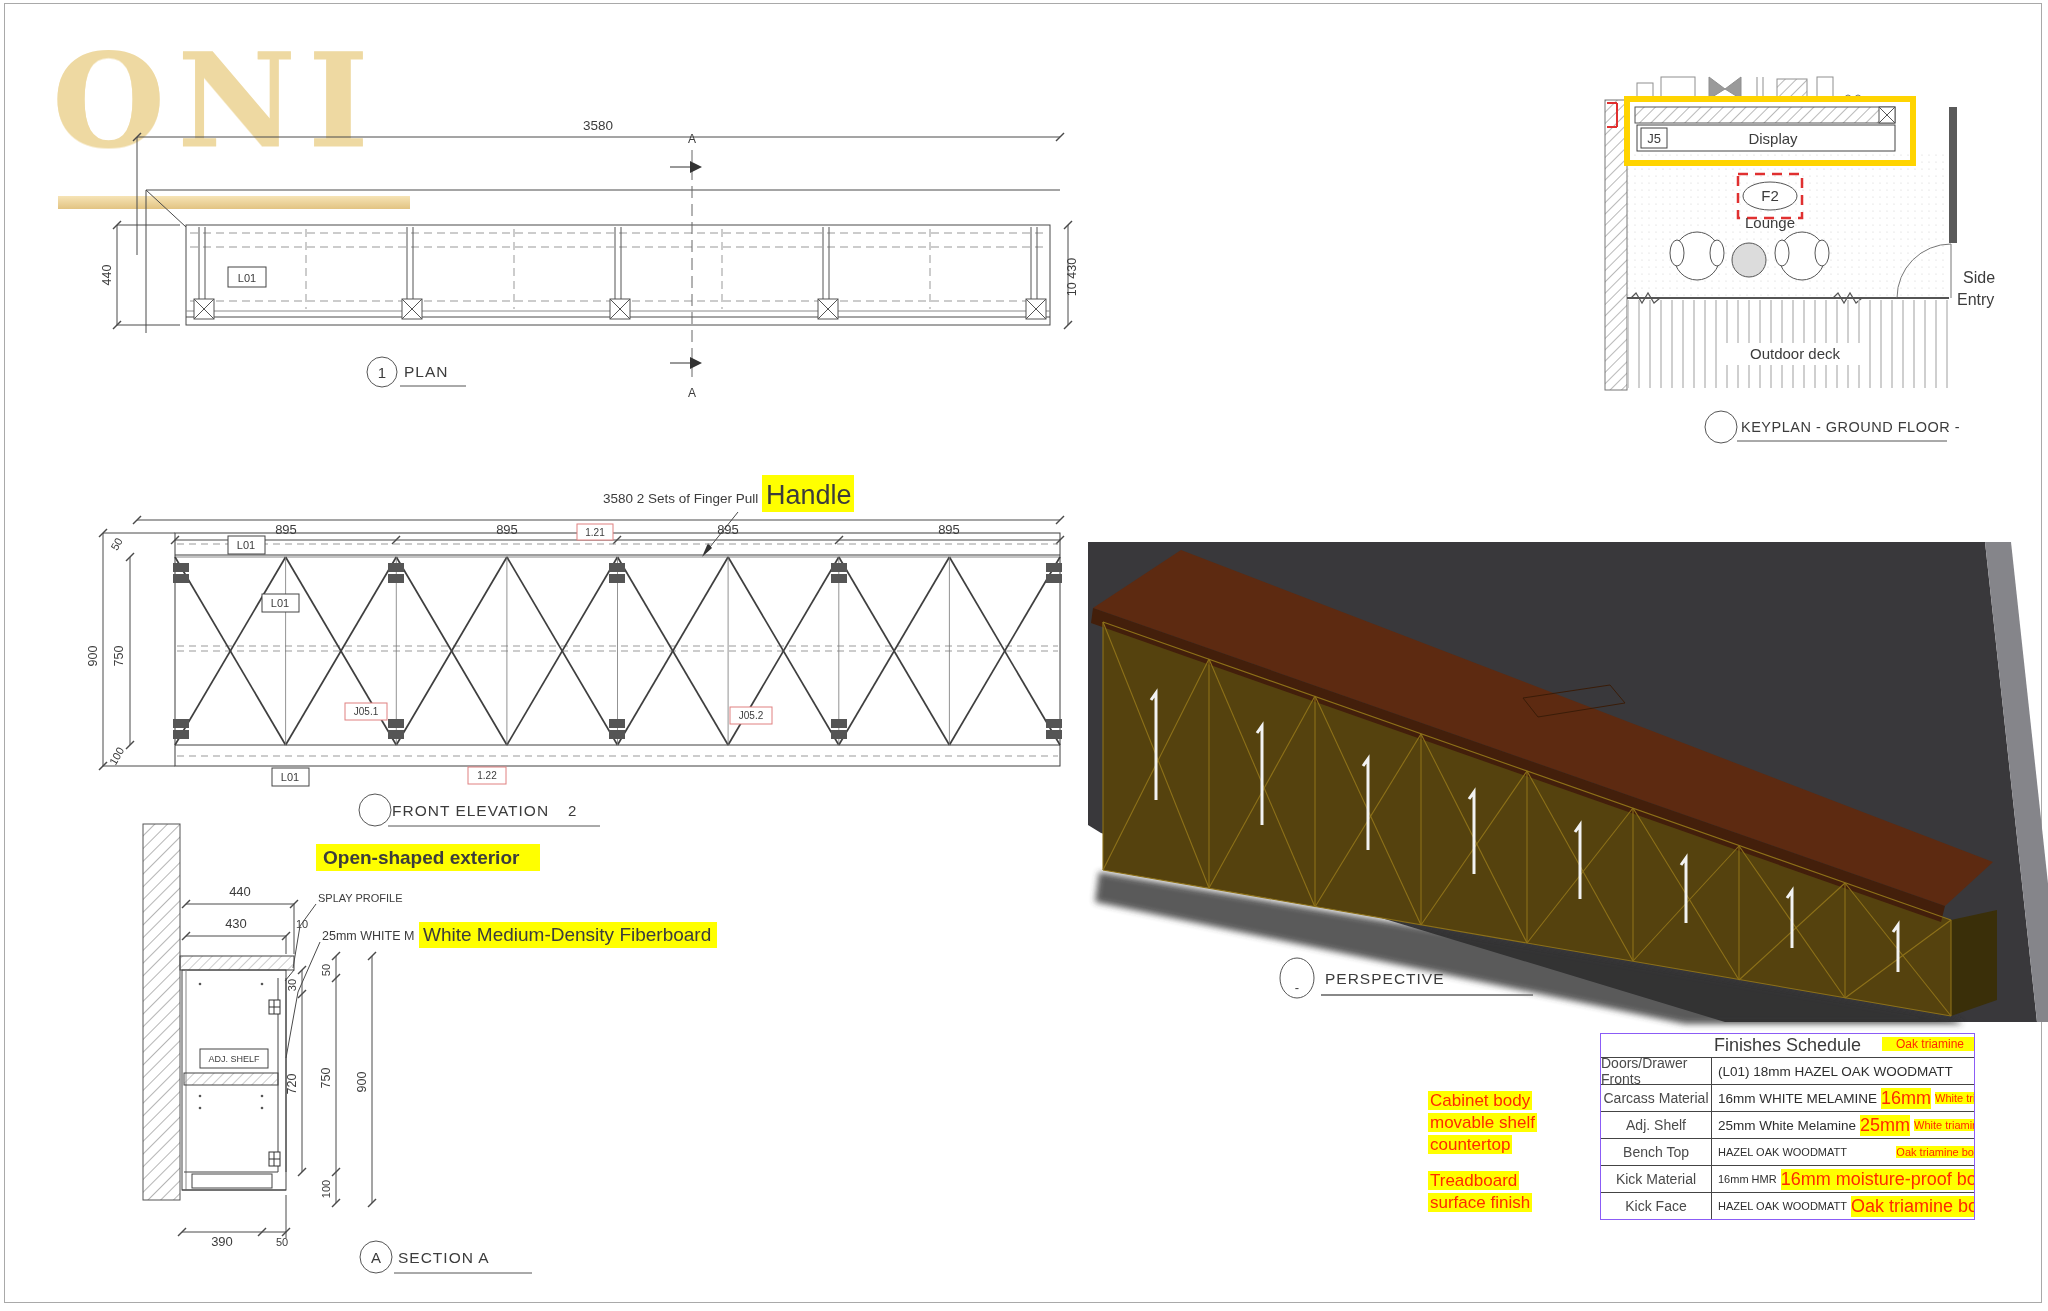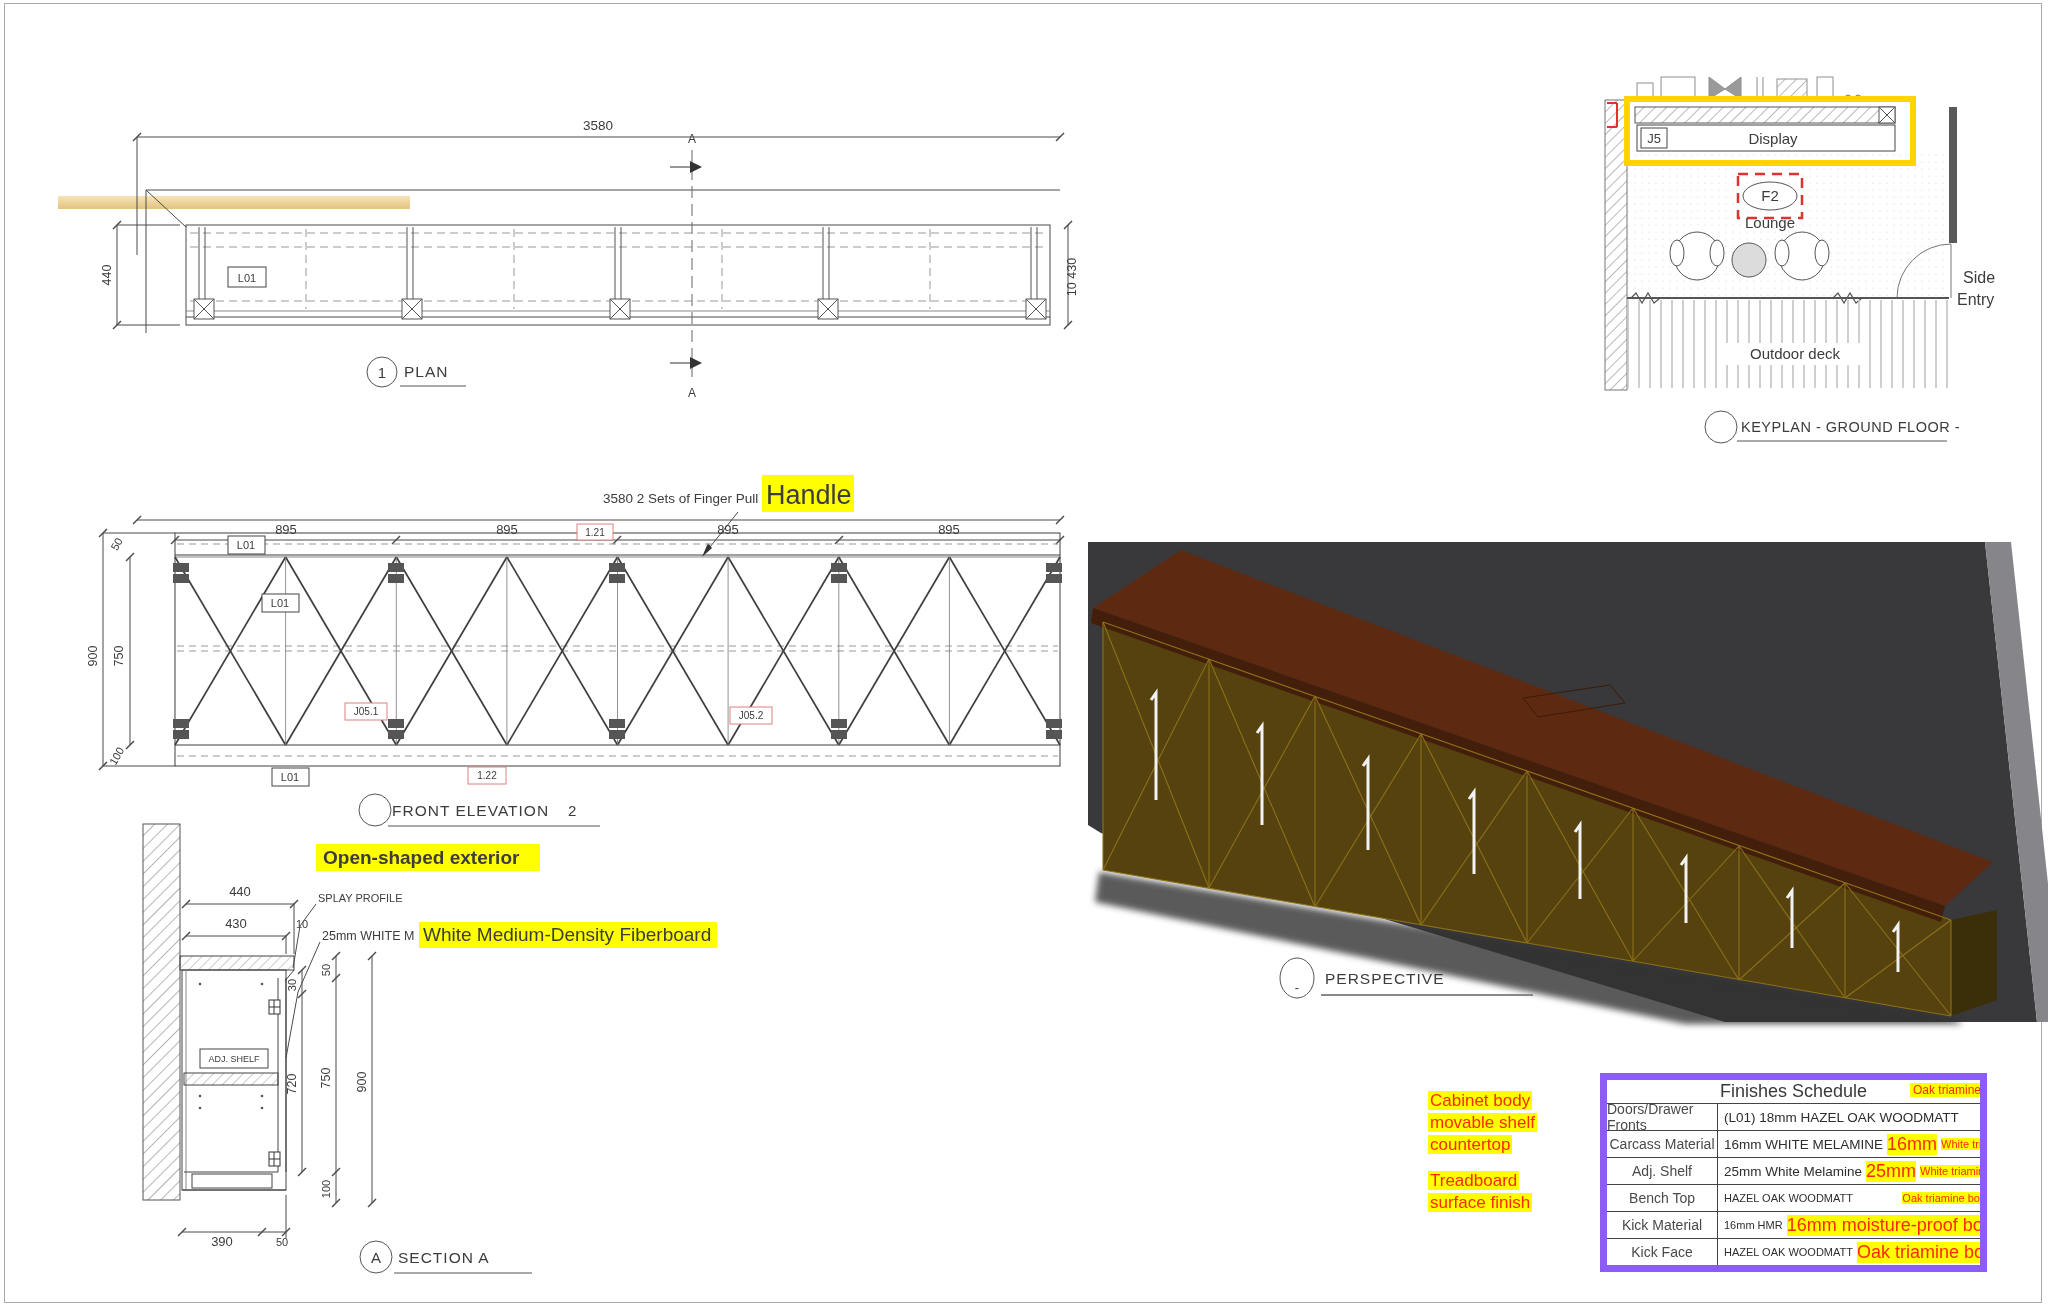--- a/index.html
+++ b/index.html
@@ -6,24 +6,24 @@
   body{width:2048px;height:1311px;background:#ffffff;font-family:"Liberation Sans",sans-serif;position:relative;overflow:hidden;}
   #sheet{position:absolute;inset:0;}
   .sheet-border{position:absolute;left:4px;top:3px;width:2036px;height:1298px;border:1px solid #a9a9a9;}
   svg{position:absolute;overflow:visible;}
   svg text{font-family:"Liberation Sans",sans-serif;fill:#3c3c3c;}
   
   .logo-oni{position:absolute;left:52px;top:36px;font-family:"DejaVu Serif","Liberation Serif",serif;font-weight:bold;font-size:130px;line-height:130px;letter-spacing:12px;color:#eed9a2;text-shadow:0 1px 0 #f7ecd0;}
   .logo-bar{position:absolute;left:58px;top:196px;width:352px;height:13px;background:linear-gradient(#f6e4b6,#e2c382);}
   .logo-sub{position:absolute;left:56px;top:222px;font-size:38px;letter-spacing:1px;color:#ecd29a;}
   
-  #finishes{position:absolute;left:1600px;top:1033px;width:373px;border:7px solid #8b5cf6;background:#fff;overflow:hidden;margin-top:40px;}
+  #finishes{position:absolute;left:1600px;top:1033px;width:373px;border:1px solid #8b5cf6;background:#fff;overflow:hidden;}
   .f-title{position:relative;height:23px;border-bottom:1px solid #444;}
   .f-title .t{position:absolute;left:0;right:0;top:1px;text-align:center;font-size:18px;color:#3a3a3a;}
-  .f-title .n{position:absolute;right:-4px;top:3px;font-size:12px;color:#ff2a00;background:#ffff00;padding:0 3px;white-space:nowrap;}
+  .f-title .n{position:absolute;right:-4px;top:3px;font-size:12px;color:#ff2a00;background:#ffff00;padding:0 14px;white-space:nowrap;}
   .f-row{display:flex;align-items:center;height:26px;border-bottom:1px solid #444;overflow:hidden;}
   .f-row:last-child{border-bottom:none;}
   .f-label{flex:0 0 110px;border-right:1px solid #444;align-self:stretch;display:flex;align-items:center;justify-content:center;font-size:14px;color:#4a4a4a;text-align:left;}
   .f-val{padding-left:6px;font-size:13.5px;color:#2e2e2e;white-space:nowrap;display:flex;align-items:center;gap:4px;flex:1;}
   .f-val.small{font-size:11px;}
   mark{background:#ffff00;color:#ff2a00;white-space:nowrap;}
   mark:empty{display:none;}
   .hl-xl{font-size:18px;}
   .hl-l{font-size:18px;}
   .hl-s{font-size:11px;margin-left:auto;}
@@ -32,20 +32,21 @@
   #side-notes mark{font-size:17px;padding:0 2px;}
   .blk2{margin-top:14px;}
   .hl-rect{fill:#ffff00;}
 </style>
 </head>
 <body>
 
 <div id="sheet">
   <div class="sheet-border"></div>
 
+  <div class="logo-oni">ONI</div>
   <div class="logo-bar"></div>
 
   <svg style="left:90px;top:105px;" width="995" height="300" viewBox="0 0 995 300">
     <g stroke="#4a4a4a" stroke-width="1" fill="none">
 
       <line x1="47" y1="32" x2="970" y2="32"></line>
       <line x1="43" y1="36" x2="51" y2="28" stroke-width="1.5"></line>
         <line x1="966" y1="36" x2="974" y2="28" stroke-width="1.5"></line>
       <line x1="47" y1="32" x2="47" y2="150"></line>
 

